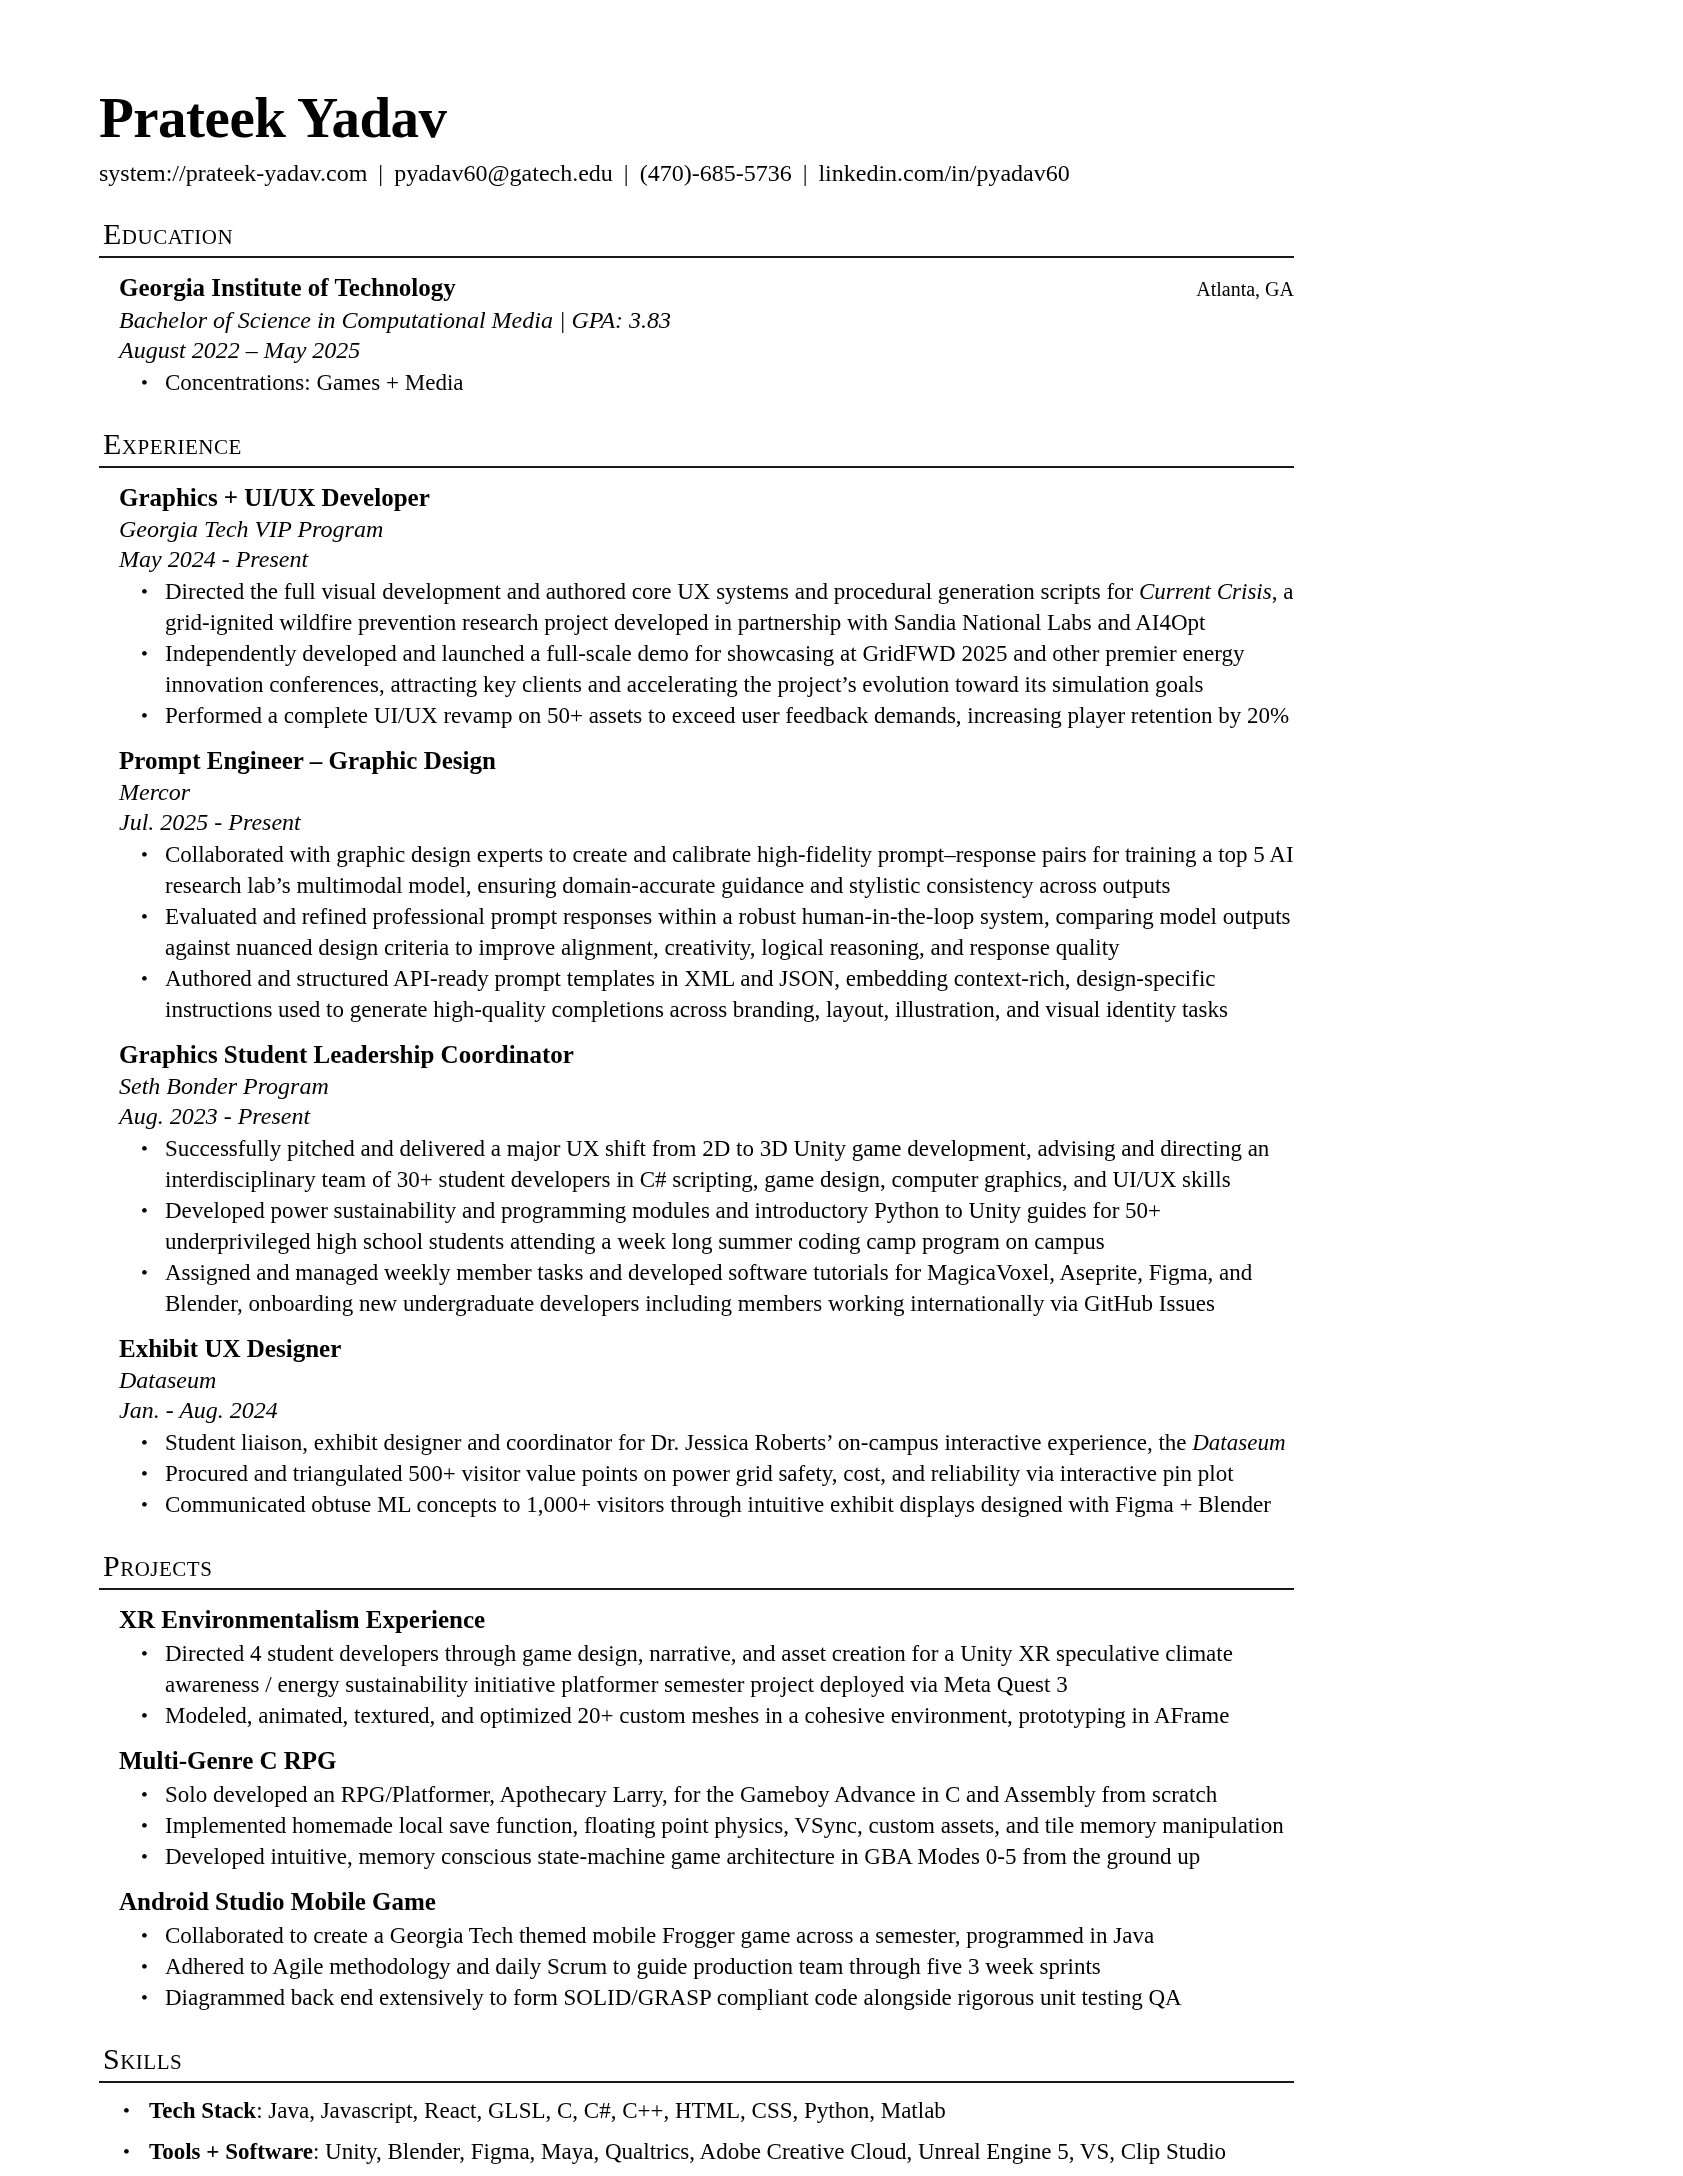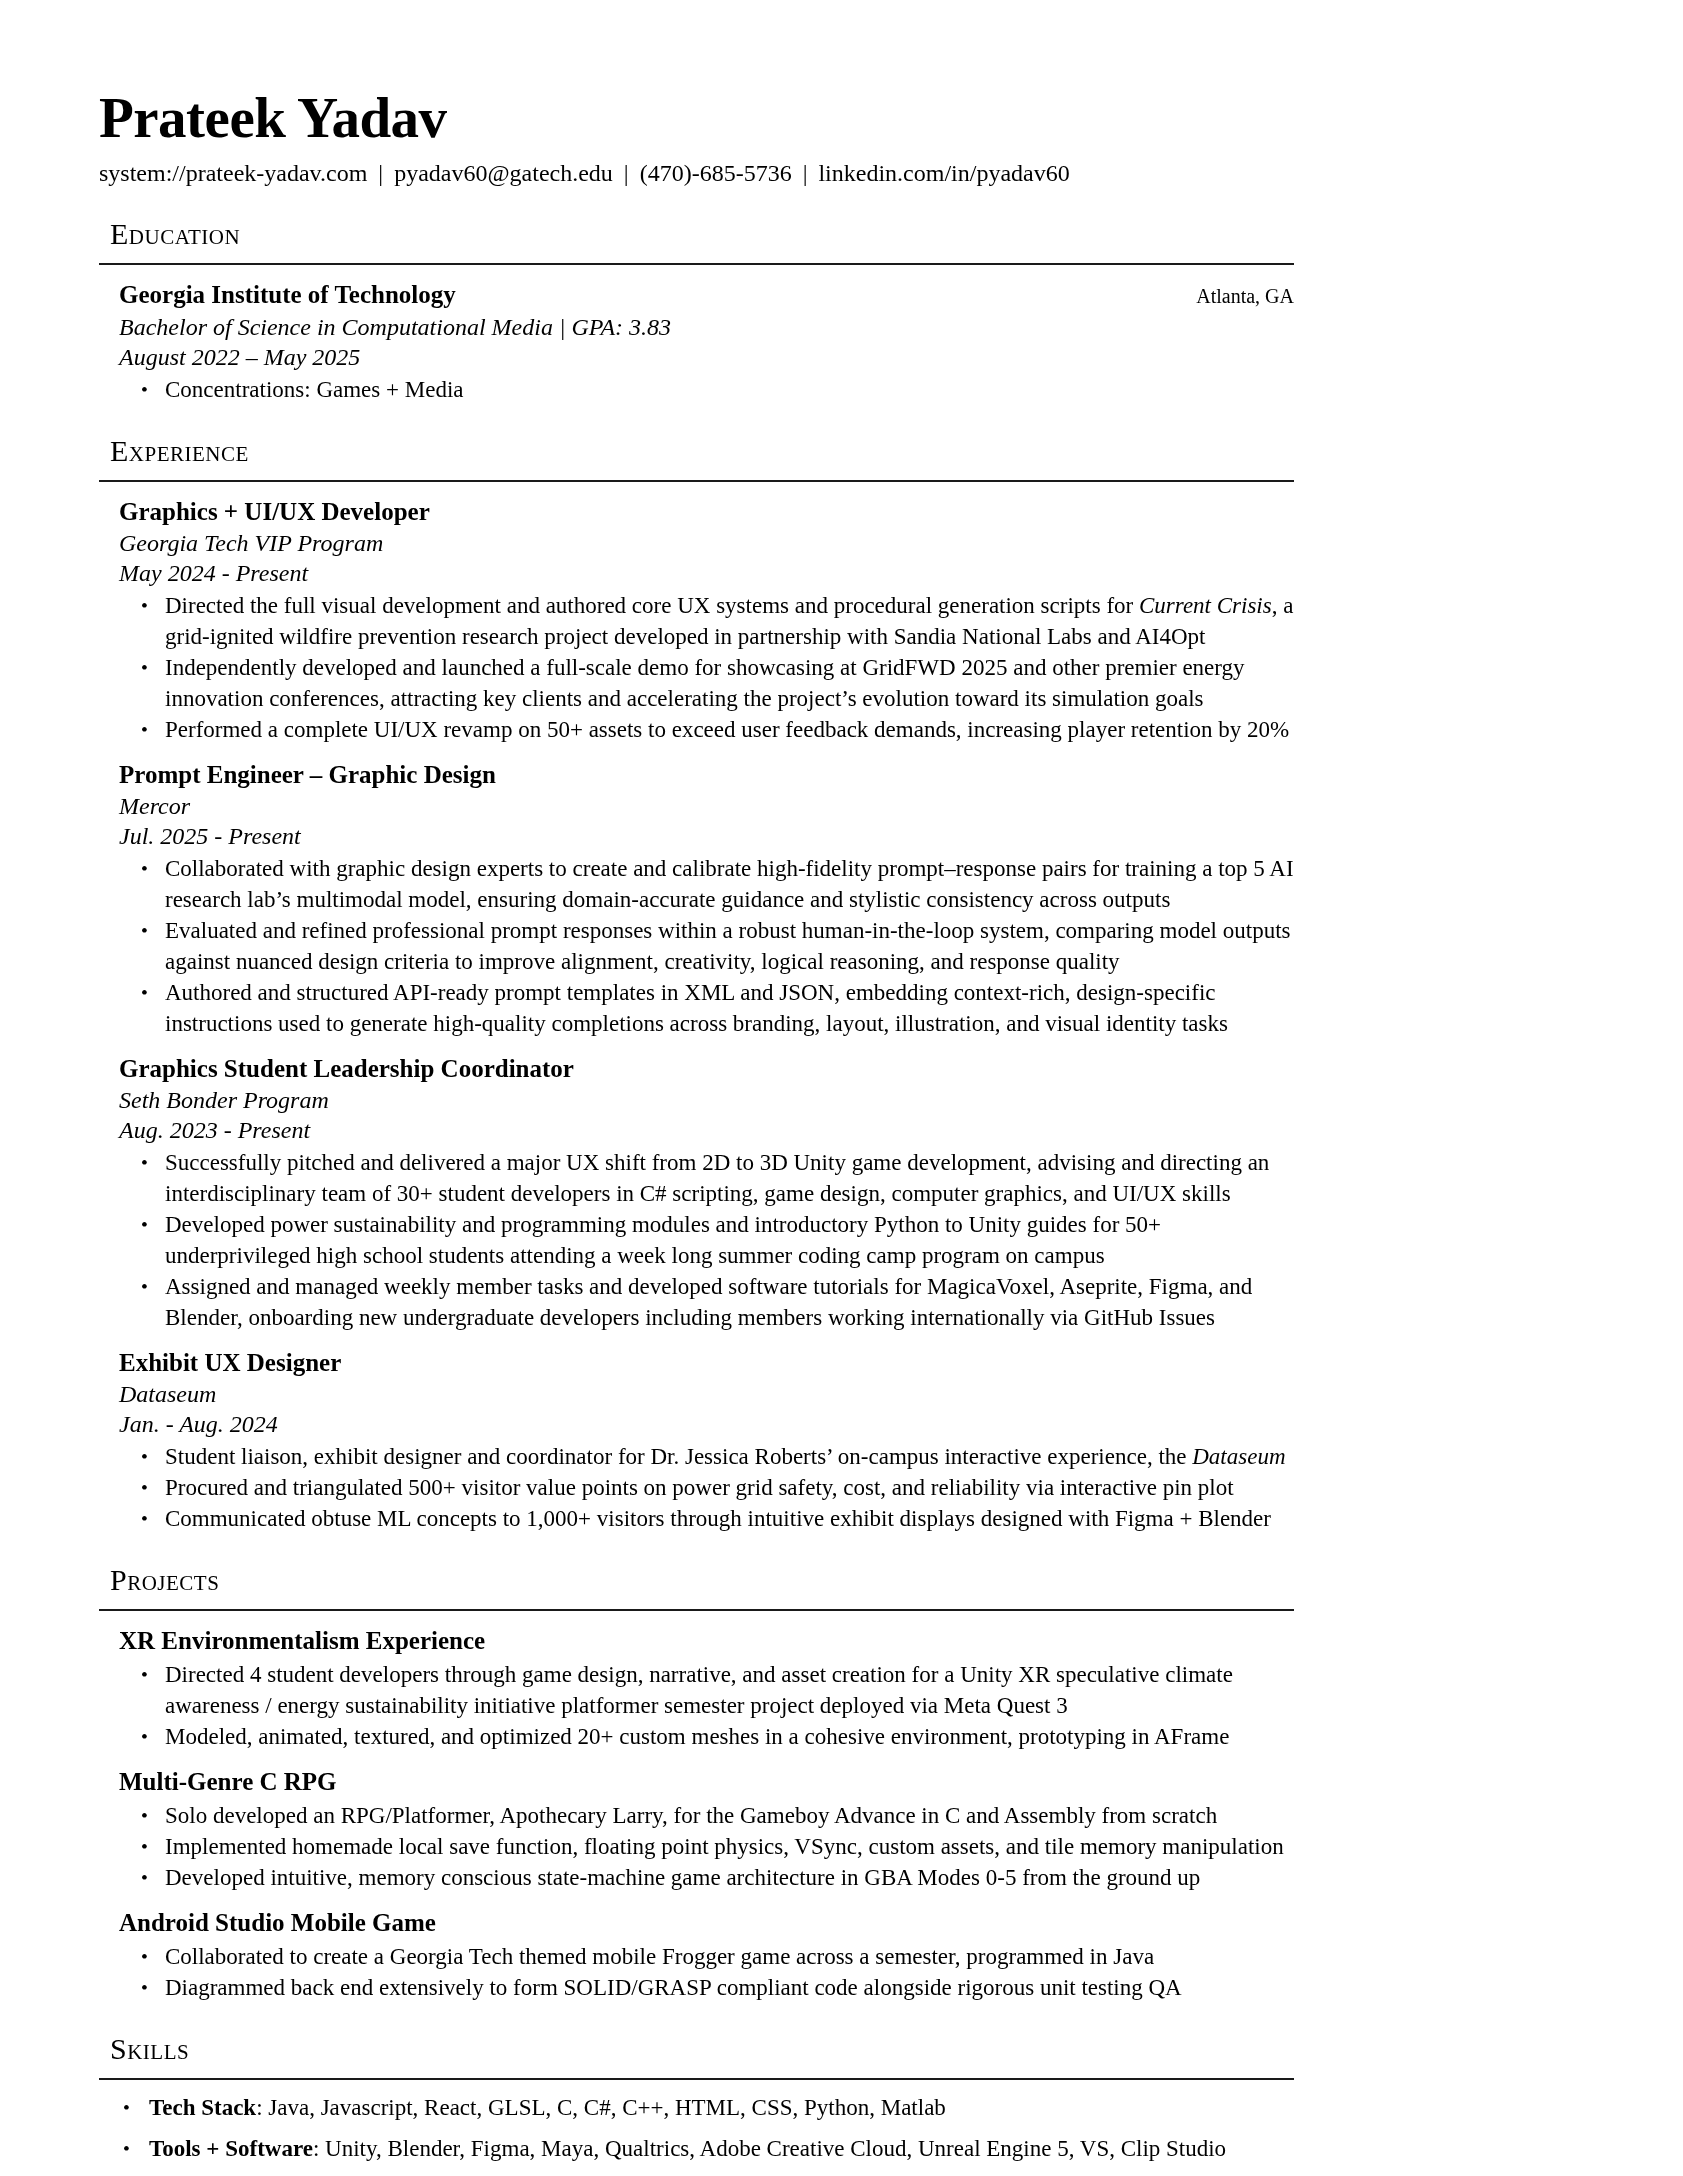--- a/index.html
+++ b/index.html
@@ -33,21 +33,21 @@
     font-size: 24px;
     line-height: 30px;
   }
   .contact .sep {
     margin: 0 11px;
     font-weight: 300;
   }
   .contact-item { cursor: pointer; }
   section { margin-top: 28px; }
   h2.sec-heading {
-    margin: 11px;
+    margin: 4px;
     font-size: 30px;
     line-height: 36px;
     font-weight: 500;
     font-variant: small-caps;
     letter-spacing: 0.5px;
   }
   .rule {
     border-bottom: 2px solid #1a1a1a;
     margin-top: 1px;
   }
@@ -203,20 +203,21 @@
             <li><span class="text-run">Implemented homemade local save function, floating point physics, VSync, custom assets, and tile memory manipulation</span></li>
             <li><span class="text-run">Developed intuitive, memory conscious state-machine game architecture in GBA Modes 0-5 from the ground up</span></li>
           </ul>
         </div>
         <div class="entry">
           <div class="row">
             <span class="entry-title">Android Studio Mobile Game</span>
           </div>
           <ul class="bullets">
             <li><span class="text-run">Collaborated to create a Georgia Tech themed mobile Frogger game across a semester, programmed in Java</span></li>
+            <li><span class="text-run">Adhered to Agile methodology and daily Scrum to guide production team through five 3 week sprints</span></li>
             <li><span class="text-run">Diagrammed back end extensively to form SOLID/GRASP compliant code alongside rigorous unit testing QA</span></li>
           </ul>
         </div>
       </section>
       <section>
         <h2 class="sec-heading">Skills</h2>
         <div class="rule"></div>
         <ul class="bullets skills">
           <li><b class="text-run">Tech Stack</b><span class="text-run">: Java, Javascript, React, GLSL, C, C#, C++, HTML, CSS, Python, Matlab</span></li>
           <li><b class="text-run">Tools + Software</b><span class="text-run">: Unity, Blender, Figma, Maya, Qualtrics, Adobe Creative Cloud, Unreal Engine 5, VS, Clip Studio</span></li>

